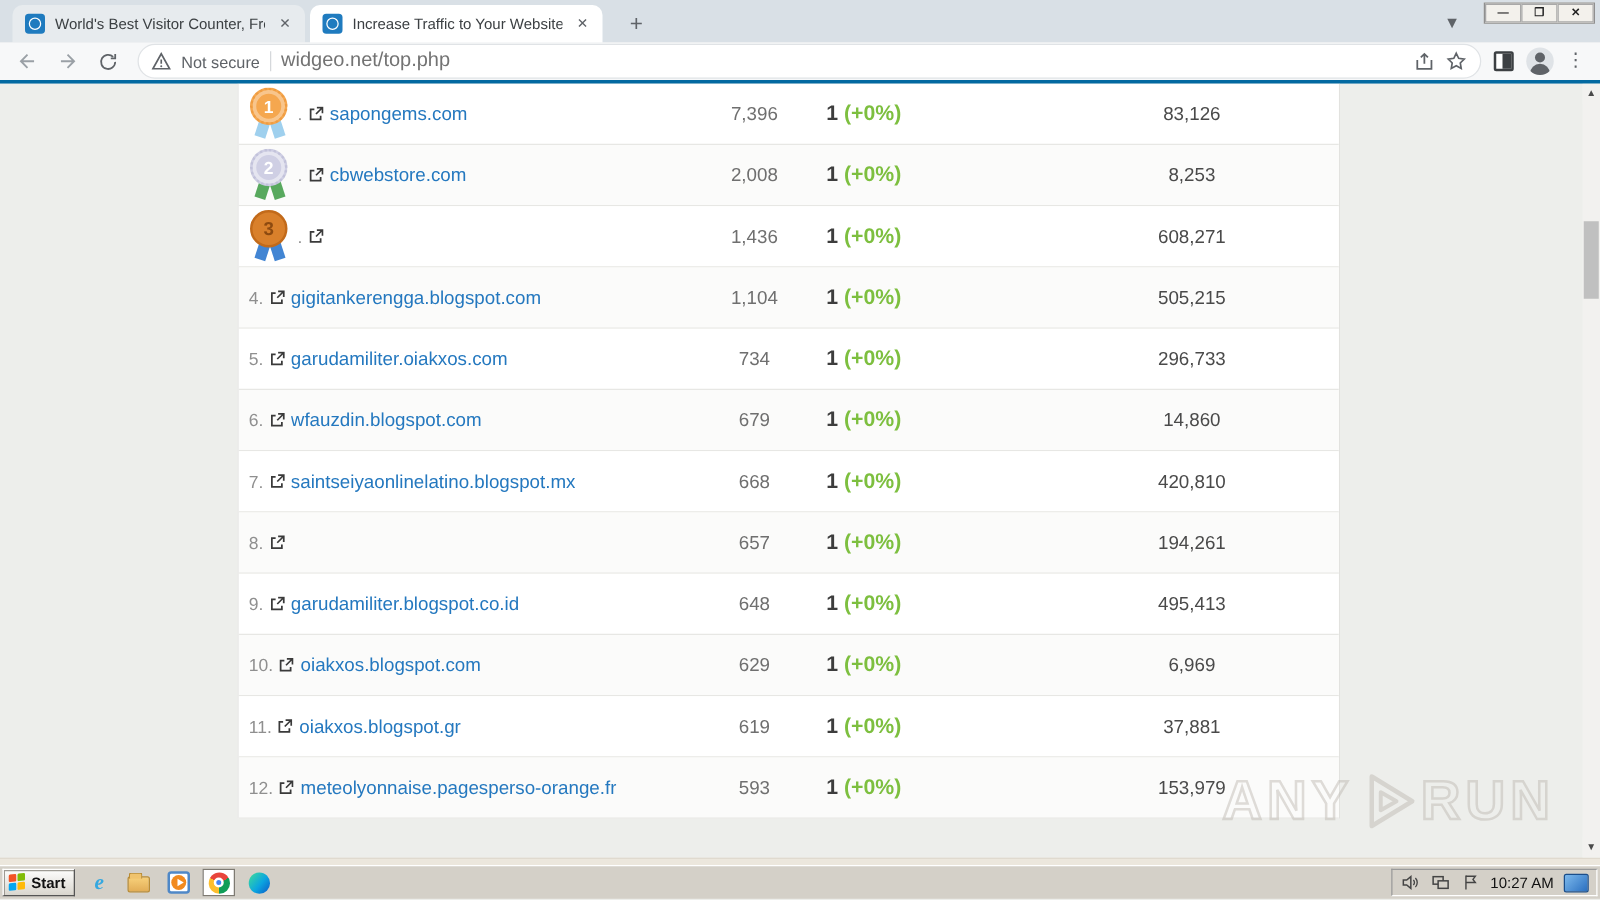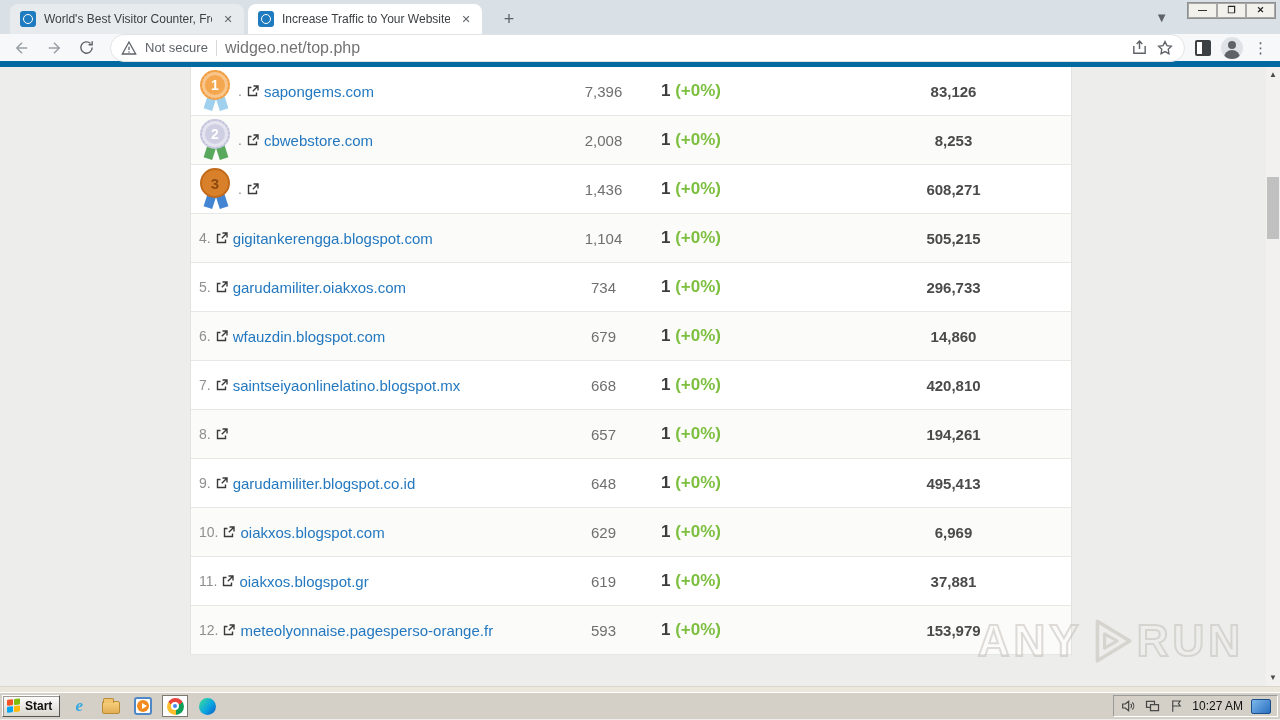--- a/index.html
+++ b/index.html
@@ -23,21 +23,21 @@
          color:#5f6368; text-align:center; line-height:22px; border-radius:50%; }
   .strip-chevron { position:absolute; right:112px; top:10px; color:#5f6368; font-size:13px; }
 
   
   .win-controls { position:absolute; top:2px; right:4px; display:flex; border:1px solid #8f8f8f;
          background:#f1efe9; }
   .win-btn { width:29px; height:15px; border:1px solid #a8a8a8; background:#f3f1ec; color:#222;
          font-size:9px; line-height:13px; text-align:center; font-weight:bold; }
 
   
-  .toolbar { position:relative; height:33px; background:#f7f8f9; border-bottom:6px solid #0369a1;
+  .toolbar { position:relative; height:33px; background:#f7f8f9; border-bottom:3px solid #0369a1;
          display:flex; align-items:center; padding:0 8px; gap:4px; }
   .nav-ic { width:28px; height:28px; display:flex; align-items:center; justify-content:center; border-radius:50%; }
   .omnibox { flex:1; height:28px; margin:0 6px; background:#ffffff; border:1px solid #e0e3e6;
          border-radius:14px; display:flex; align-items:center; padding:0 10px; gap:8px; }
   .sec-label { font-size:13px; color:#5f6368; white-space:nowrap; }
   .omni-sep { width:1px; height:16px; background:#d5d8db; }
   .omni-url { font-size:16px; color:#737373; flex:1; }
   .tool-right { display:flex; align-items:center; gap:10px; padding-right:4px; }
   .avatar { width:22px; height:22px; border-radius:50%; background:#dfe3e7; position:relative; overflow:hidden; }
   .avatar::before { content:""; position:absolute; left:7px; top:4px; width:8px; height:8px; border-radius:50%; background:#5f6368; }
@@ -52,21 +52,21 @@
          border-left:1px solid #e2e2df; border-right:1px solid #e2e2df; }
   .row { display:flex; align-items:center; height:49px; border-bottom:1px solid #e7e7e4; background:#fff; }
   .row.alt { background:#fbfbfa; }
   .cell-site { width:355px; display:flex; align-items:center; padding-left:8px; gap:5px; overflow:hidden; }
   .rank-label { color:#8f8f8f; font-size:14px; white-space:nowrap; }
   .domain { color:#2478bf; font-size:15px; white-space:nowrap; overflow:hidden; }
   .cell-hits { width:115px; text-align:center; color:#6f6f6f; font-size:15px; }
   .cell-change { width:210px; text-align:left; font-size:17px; }
   .today-num { color:#3d3d3d; font-weight:bold; }
   .change-pct { color:#7dbf3f; font-weight:bold; }
-  .cell-total { width:165px; text-align:center; color:#4a4a4a; font-size:15px; font-weight:700; }
+  .cell-total { width:165px; text-align:center; color:#4a4a4a; font-size:15px; font-weight:400; }
 
   
   .medal { position:relative; width:34px; height:44px; flex:none; }
   .medal .rib { position:absolute; top:24px; width:9px; height:17px; }
   .medal .rib.l { left:7px; transform:rotate(18deg); }
   .medal .rib.r { left:18px; transform:rotate(-18deg); }
   .medal .disc { position:absolute; left:1px; top:1px; width:30px; height:30px; border-radius:50%;
          display:flex; align-items:center; justify-content:center; font-size:14px; font-weight:bold; }
   .m-gold .rib { background:#9fd0ee; }
   .m-gold .disc { background:#f5a74f; border:2px dotted #ef9c41; color:#fff;

